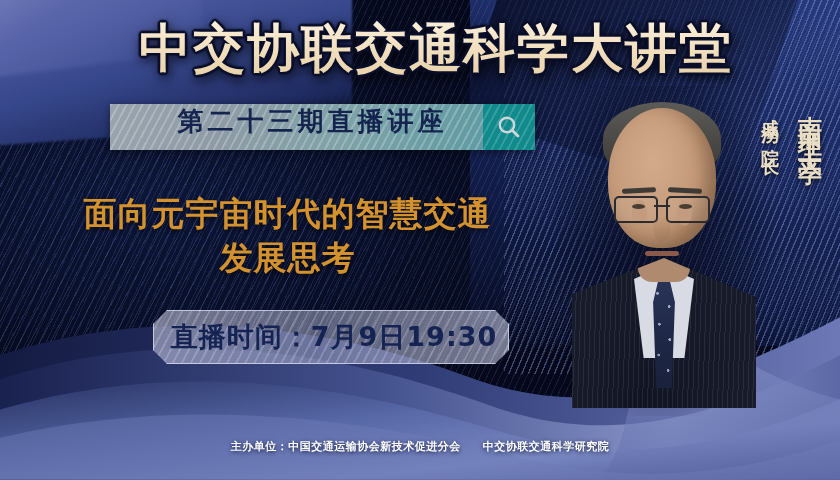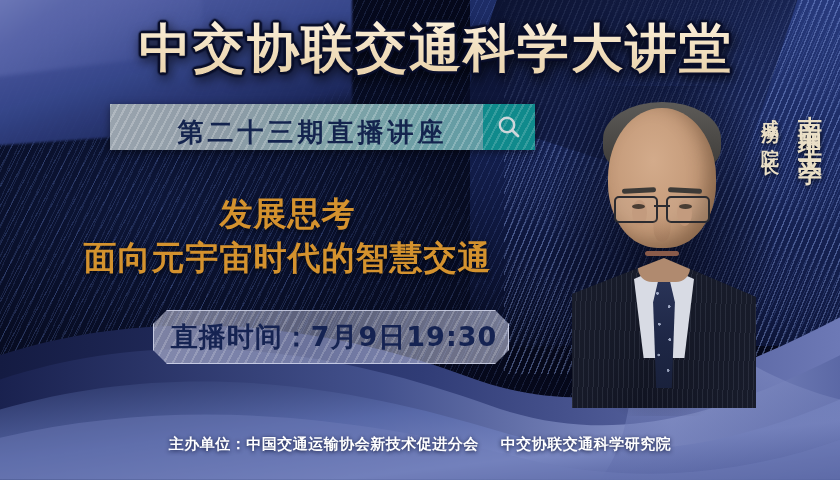--- a/index.html
+++ b/index.html
@@ -174,21 +174,21 @@
     margin-left:32px;
   }
 
   
   .sub-bar{
     position:absolute;left:110px;top:104px;width:425px;height:46px;
     display:flex;align-items:stretch;
     box-shadow:0 2px 8px rgba(0,0,0,.45);
   }
   .sub-bar-text{
-    flex:1;display:flex;align-items:flex-end;justify-content:center;
+    flex:1;display:flex;align-items:flex-start;justify-content:center;
     background:linear-gradient(100deg,#9aa4ae 0%,#8e9ba6 30%,#7fa3a8 62%,#5f9ba3 100%);
     position:relative;overflow:hidden;
     font-family:"DejaVu Sans","Liberation Sans",sans-serif;
     font-size:26px;font-weight:bold;letter-spacing:4px;
     color:#14244e;
     padding-left:32px;
   }
   .sub-bar-text::after{
     content:"";position:absolute;inset:0;
     background-image:repeating-linear-gradient(118deg,
@@ -258,21 +258,21 @@
   .v-name{
     right:58px;top:104px;
     font-size:18px;letter-spacing:8px;
   }
 
   
   .footer{
     position:absolute;left:0;right:0;bottom:26px;
     text-align:center;
     font-family:"DejaVu Sans","Liberation Sans",sans-serif;
-    font-size:15px;font-weight:bold;letter-spacing:.5px;
+    font-size:11px;font-weight:bold;letter-spacing:.5px;
     color:#ffffff;
     text-shadow:0 1px 4px rgba(10,16,50,.9);
   }
   .footer .gap{display:inline-block;width:22px;}
 </style>
 </head>
 <body>
 
 <div class="poster">
 
@@ -354,22 +354,22 @@
     </div>
     <div class="sub-bar-icon">
       <svg width="26" height="26" viewBox="0 0 26 26" aria-hidden="true">
         <circle cx="11" cy="11" r="7.2" fill="none" stroke="#cfd6da" stroke-width="2.4"></circle>
         <line x1="16.2" y1="16.2" x2="22" y2="22" stroke="#cfd6da" stroke-width="2.8" stroke-linecap="round"></line>
       </svg>
     </div>
   </div>
 
   <div class="lecture">
+    <div>面向元宇宙时代的智慧交通</div>
     <div>发展思考</div>
-    <div>面向元宇宙时代的智慧交通</div>
   </div>
 
   <div class="time-pill">
     <span>直播时间：7月9日19:30</span>
   </div>
 
   <div class="v-col v-univ">南京理工大学</div>
   <div class="v-col v-name">戚湧  院长</div>
 
   <div class="footer">

